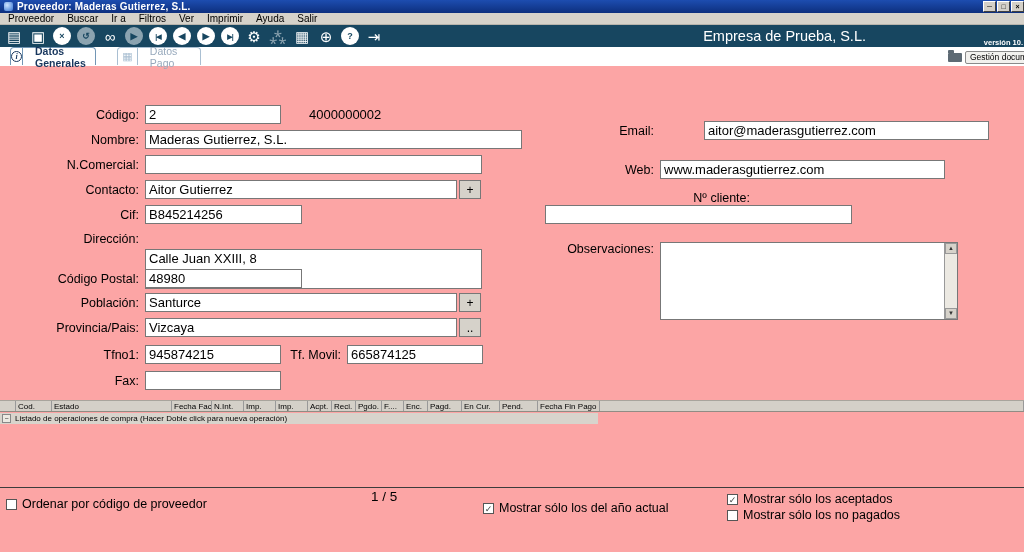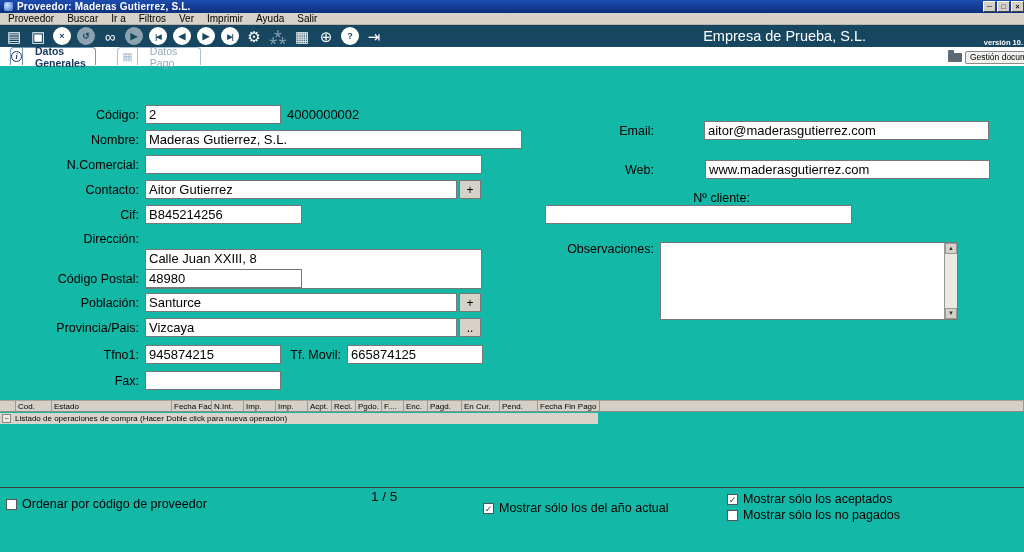--- a/index.html
+++ b/index.html
@@ -1,18 +1,18 @@
 <!DOCTYPE html>
 <html><head>
 <meta charset="utf-8">
 <style>
   * { margin:0; padding:0; box-sizing:border-box; }
   body { background:#888; }
   .app {
-    position:relative; width:1024px; height:552px; background:#14b8a6;
+    position:relative; width:1024px; height:552px; background:#fca5a5;
     overflow:hidden; font-family:"Liberation Sans", sans-serif; color:#000;
   }
   
   .titlebar {
     position:absolute; left:0; top:0; right:0; height:13px;
     background:linear-gradient(#1d4db0,#0d2f7e); display:flex; align-items:center;
     padding:0 2px;
   }
   .title-icon { width:9px; height:9px; margin:0 4px 0 2px; border-radius:2px;
     background:radial-gradient(circle at 35% 35%, #cfe4ff, #2f6fd0); }
@@ -68,21 +68,21 @@
   .form-area { position:absolute; left:0; top:66px; right:0; height:330px; }
   .frow { position:absolute; display:flex; align-items:center; }
   .flabel { width:145px; text-align:right; padding-right:6px; font-size:12.5px; }
   .flabel.top { align-self:flex-start; padding-top:2px;padding-left:47px; }
   .rlabel { width:115px; text-align:right; padding-right:6px; font-size:12.5px; }
   input.fi, textarea.fi {
     border:1px solid #777; background:#fff; font-family:"Liberation Sans",sans-serif;
     font-size:13px; height:19px; padding:0 3px; outline:none;
   }
   textarea.fi { resize:none; padding-top:1px; }
-  .acct { margin-left:6px; font-size:13px; }
+  .acct { margin-left:28px; font-size:13px; }
   .mini-btn { width:22px; height:19px; margin-left:2px; background:#d6d2ca; border:1px solid #777;
     font-size:12px; line-height:16px; text-align:center; }
   .email-btn { width:36px; height:27px; margin-left:8px; background:#fff; border:1.5px solid #1f3f66;
     color:#1f3f66; font-size:16px; display:flex; align-items:center; justify-content:center;
     box-shadow:1px 1px 0 #9ab; }
   .obs-wrap { position:relative; width:298px; height:78px; border:1px solid #777; background:#fff; }
   .obs-ta { position:absolute; inset:0; right:13px; border:none; resize:none; outline:none;
     font-family:"Liberation Sans",sans-serif; font-size:12px; padding:2px; }
   .obs-sb { position:absolute; right:0; top:0; bottom:0; width:13px; background:#ece9e2;
     border-left:1px solid #999; display:flex; flex-direction:column; justify-content:space-between; }
@@ -234,21 +234,21 @@
 
     <div class="frow" style="left:545px; top:51px;gap:44px;">
       <span class="rlabel">Email:</span>
       <input class="fi" style="width: 285px;" value="aitor@maderasgutierrez.com">
       <button class="email-btn">
           <span>✉</span>
         </button>
     </div>
     <div class="frow" style="left:545px; top:94px;">
       <span class="rlabel">Web:</span>
-      <input class="fi" style="width: 285px; margin-left: 45px;" value="www.maderasgutierrez.com">
+      <input class="fi" style="width: 285px;" value="www.maderasgutierrez.com">
     </div>
     <div class="frow" style="left:545px; top:125px;flex-direction:column;">
       <span class="rlabel">Nº cliente:</span>
       <input class="fi" style="width: 307px;" value="">
     </div>
     <div class="frow" style="left:545px; top:156px;margin-top:20px;">
       <span class="rlabel top" style="align-self:flex-start;">Observaciones:</span>
       <div class="obs-wrap">
         <textarea class="obs-ta" style=""></textarea>
         <div class="obs-sb">

